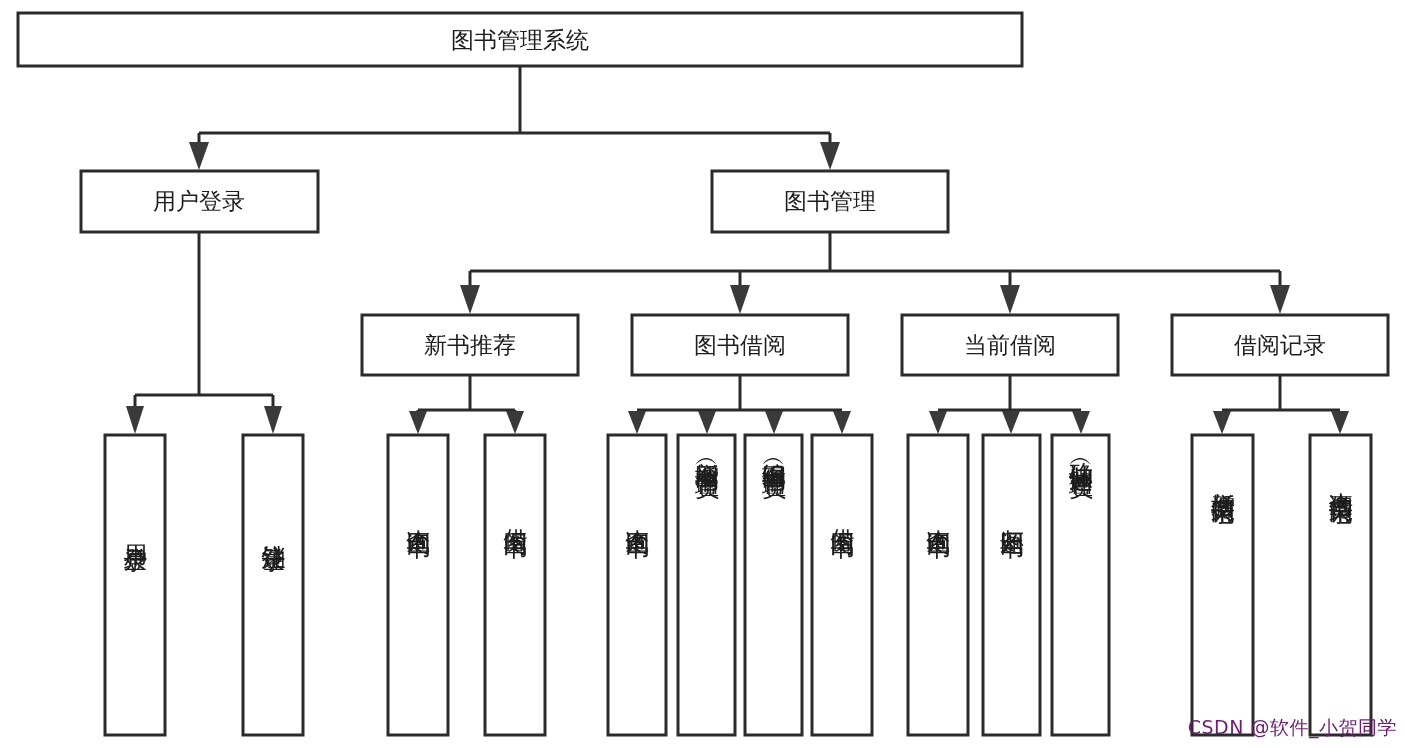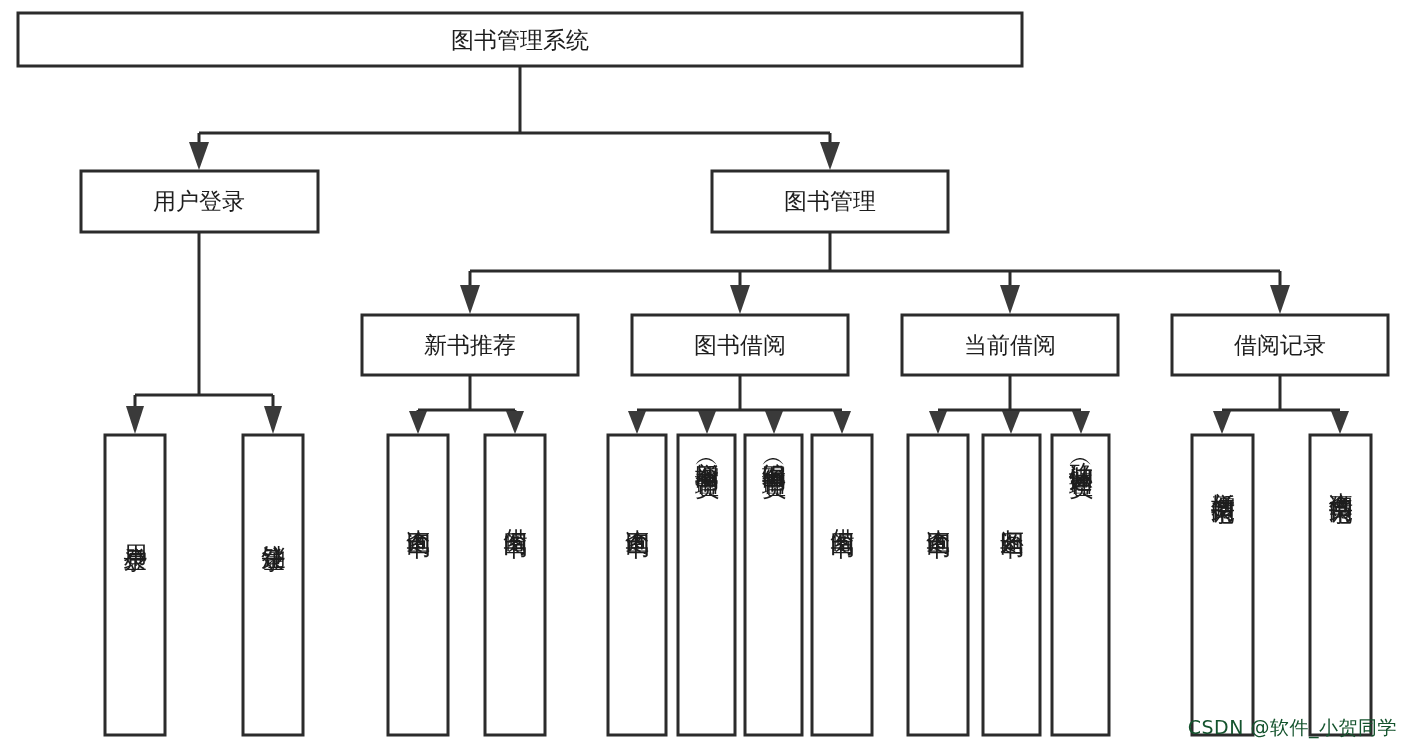--- a/index.html
+++ b/index.html
@@ -61,21 +61,21 @@
     line-height: 1.12;
     letter-spacing: 2px;
     white-space: nowrap;
   }
   .watermark {
     position: absolute;
     right: 8px;
     bottom: 6px;
     font-family: "DejaVu Sans", "Liberation Sans", sans-serif;
     font-size: 19px;
-    color: #14532d;
+    color: #701a75;
     letter-spacing: 0.5px;
     white-space: nowrap;
     pointer-events: none;
   }
 </style>
 </head>
 <body>
 
 <div id="diagram-root">
 

